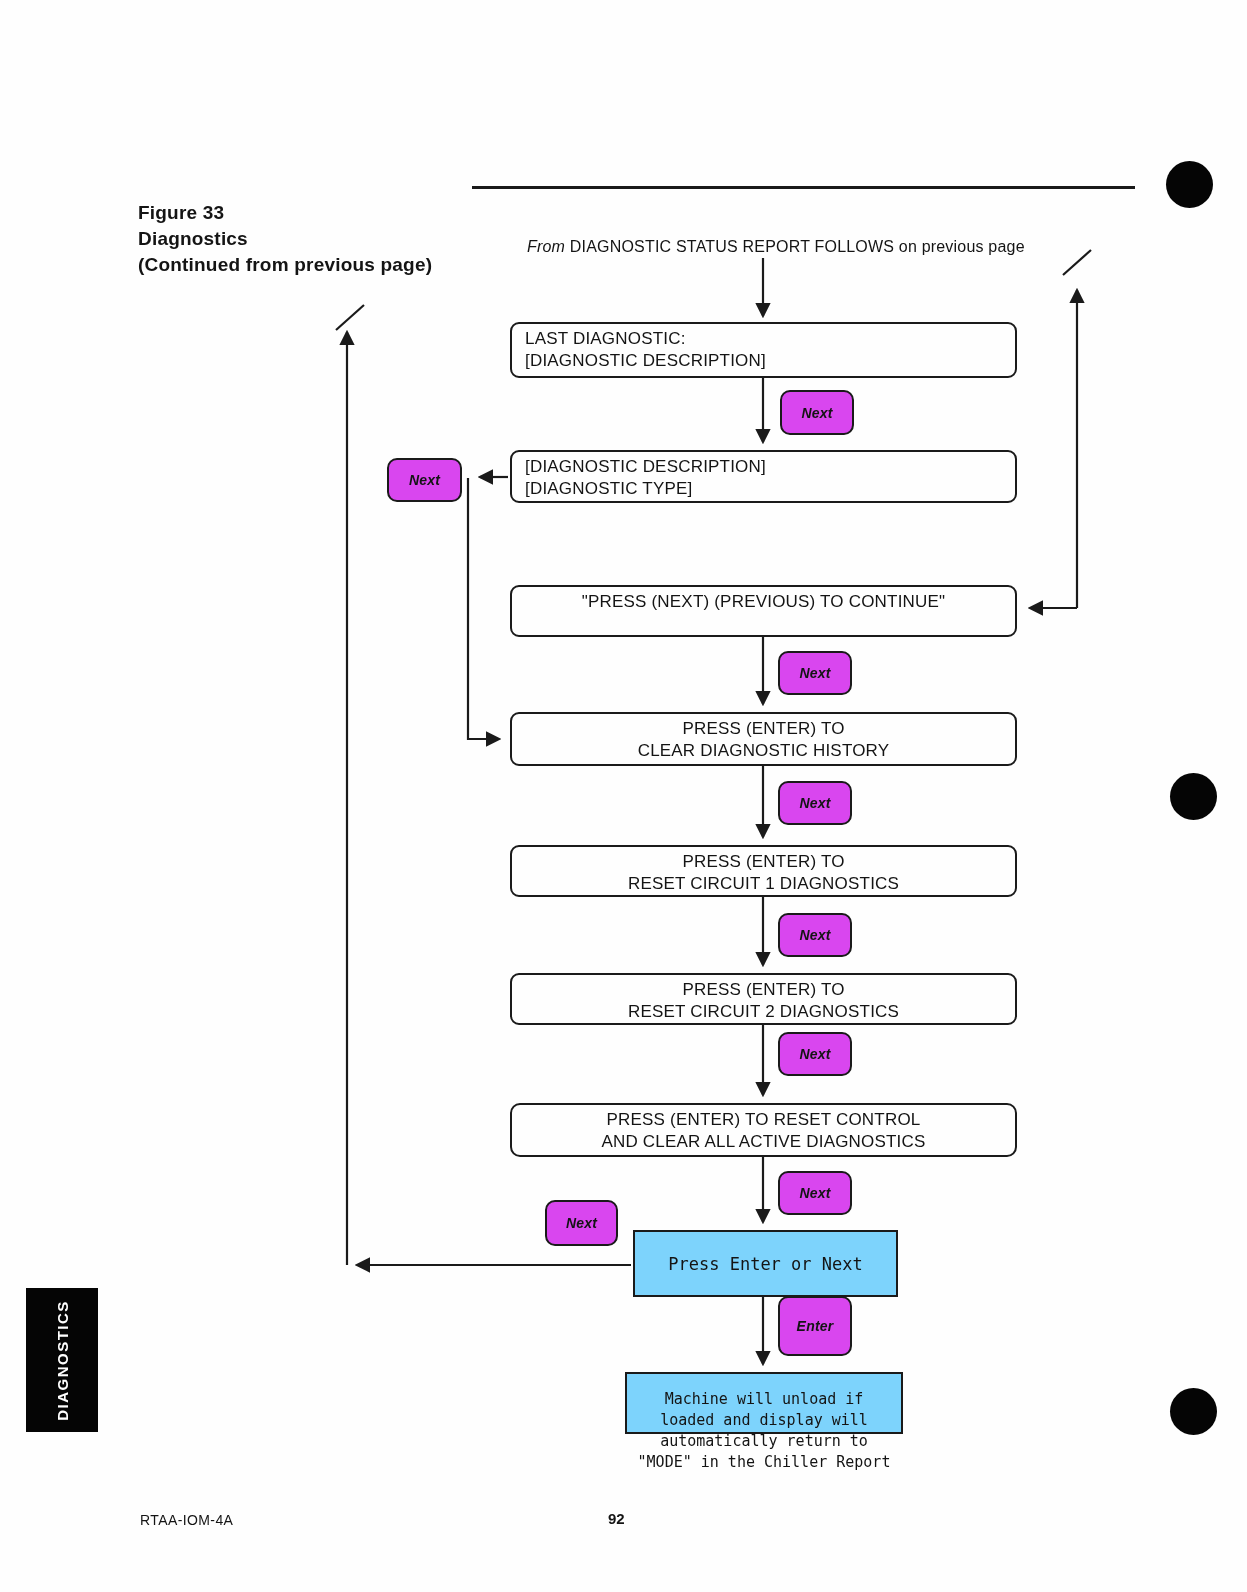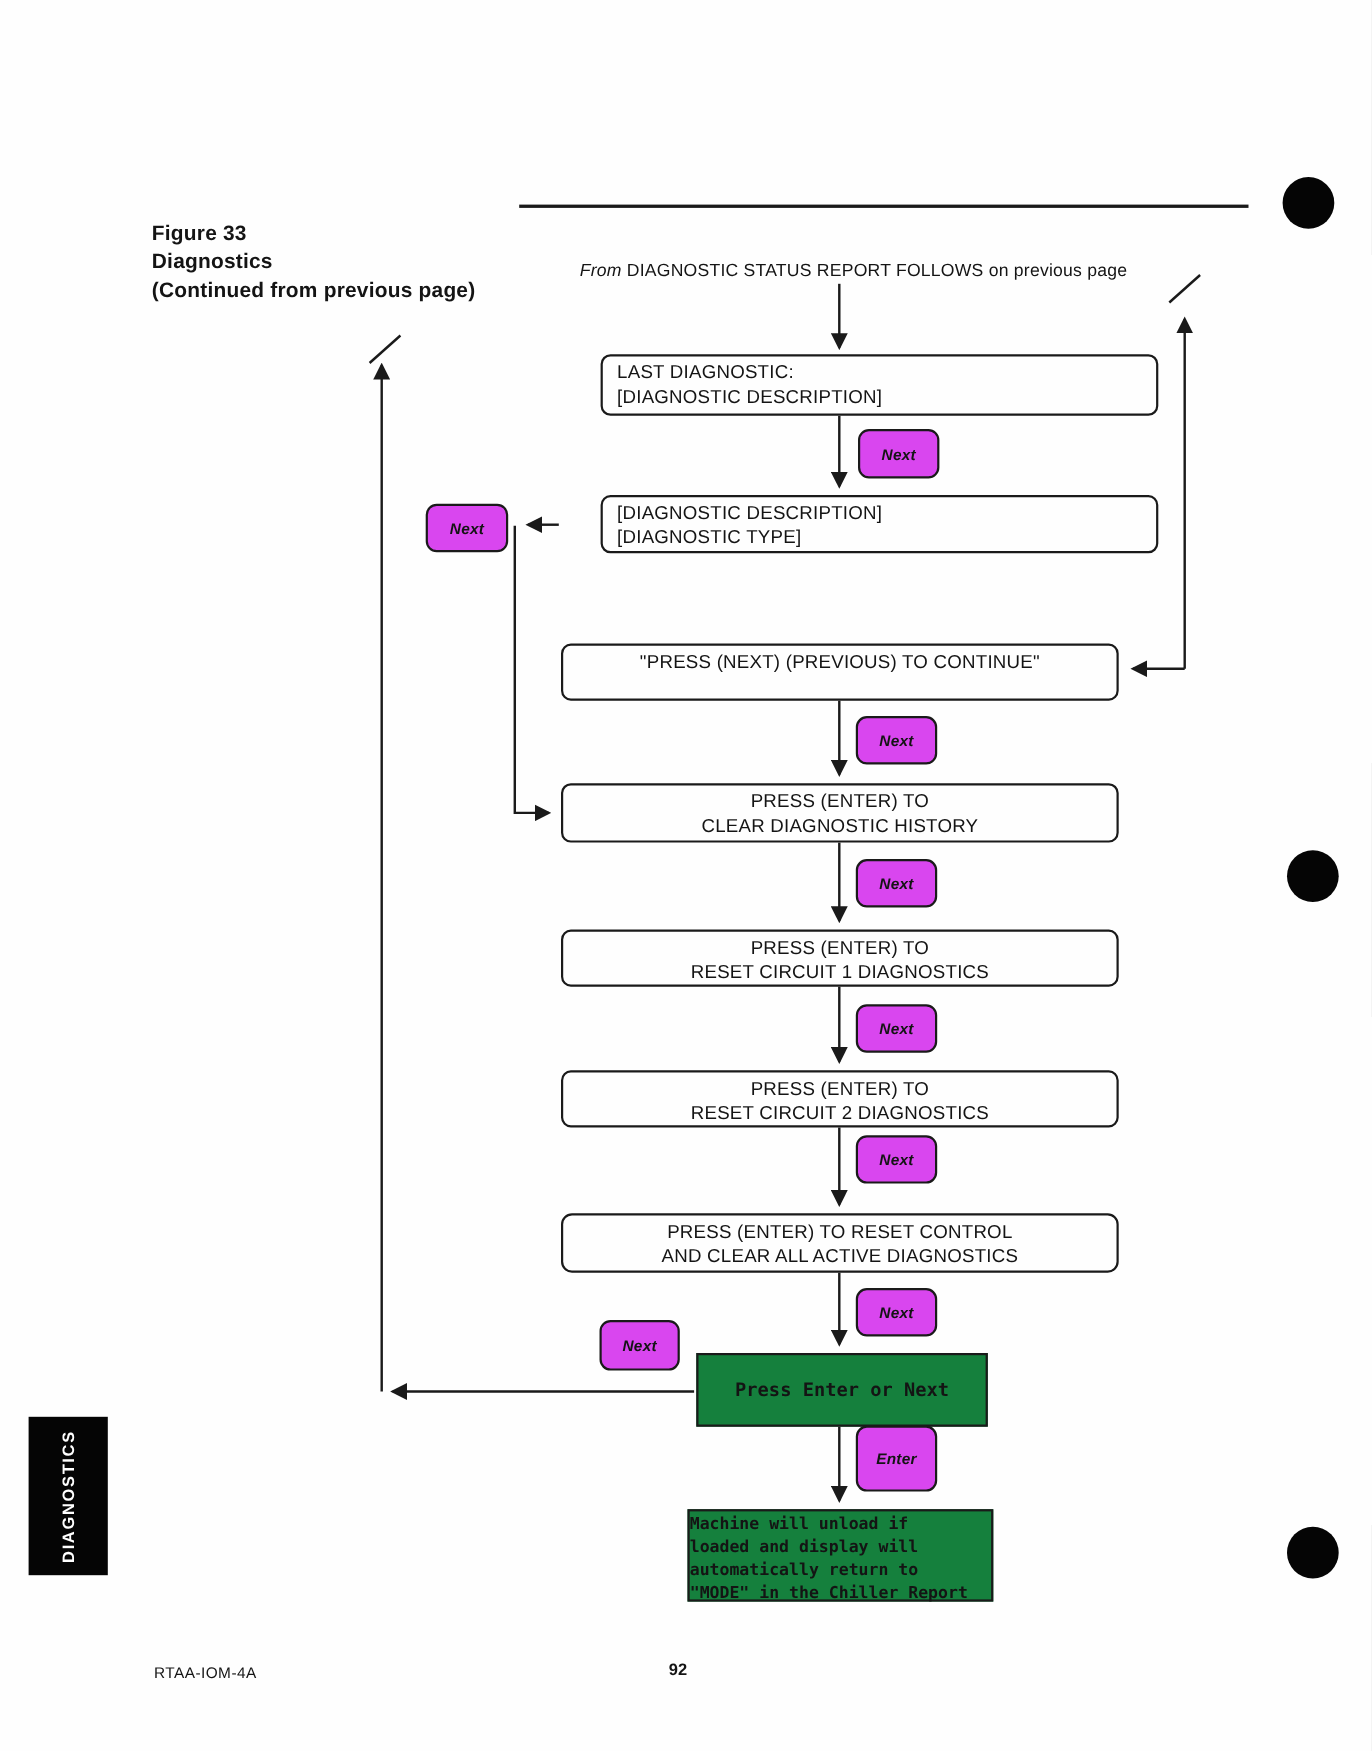--- a/index.html
+++ b/index.html
@@ -11,34 +11,34 @@
   .toprule { position:absolute; left:472px; top:186px; width:663px; height:3px; background:#1a1a1a; }
   .dot { position:absolute; width:47px; height:47px; border-radius:50%; background:#050505; }
   .titleblock { position:absolute; left:138px; top:200px; font-size:19px; font-weight:bold; line-height:26px; letter-spacing:0.2px; }
   .fromnote { position:absolute; left:492px; top:238px; font-size:16px; letter-spacing:0.2px; white-space:nowrap; }
   .fromnote .it { font-style:italic;margin-left:35px; }
   .fbox {
     position:absolute; left:510px; width:507px; box-sizing:border-box;
     border:2.5px solid #1a1a1a; border-radius:9px; background:#fefefe;
     font-size:17px; line-height:22px; letter-spacing:0.2px; padding-top:4px;
   }
-  .fbox.left  { padding-left:13px; text-align:left;margin-left:36px; }
+  .fbox.left  { padding-left:13px; text-align:left; }
   .fbox.center{ text-align:center; }
   .badge {
     position:absolute; box-sizing:border-box; background:#d946ef;
     border:2.5px solid #1a1a1a; border-radius:10px;
     display:flex; align-items:center; justify-content:center;
     font-weight:bold; font-style:italic; font-size:14px; letter-spacing:0.2px;
   }
   .monobox {
-    position:absolute; box-sizing:border-box; background:#15803d;
-    border:2.5px solid #1a1a1a; font-family:"DejaVu Sans Mono", monospace;font-weight:bold;
+    position:absolute; box-sizing:border-box; background:#7dd3fc;
+    border:2.5px solid #1a1a1a; font-family:"DejaVu Sans Mono", monospace;
   }
   .displaybox { left:633px; top:1230px; width:265px; height:67px; display:flex; align-items:center; justify-content:center; font-size:17px; }
-  .resultbox  { left:625px; top:1372px; width:278px; height:84px; font-size:15px; line-height:21px; text-align:left; padding-top:1px; }
+  .resultbox  { left:625px; top:1372px; width:278px; height:62px; font-size:15px; line-height:21px; text-align:center; padding-top:15px; }
   .overlay { position:absolute; left:0; top:0; pointer-events:none; }
   .sidetab {
     position:absolute; left:26px; top:1288px; width:72px; height:144px; background:#050505;
     display:flex; align-items:center; justify-content:center;
   }
   .sidetab span {
     transform:rotate(-90deg); white-space:nowrap; color:#fff;
     font-weight:bold; font-size:15px; letter-spacing:1.5px;
   }
   .footleft { position:absolute; left:140px; top:1512px; font-size:14px; letter-spacing:0.4px; }

